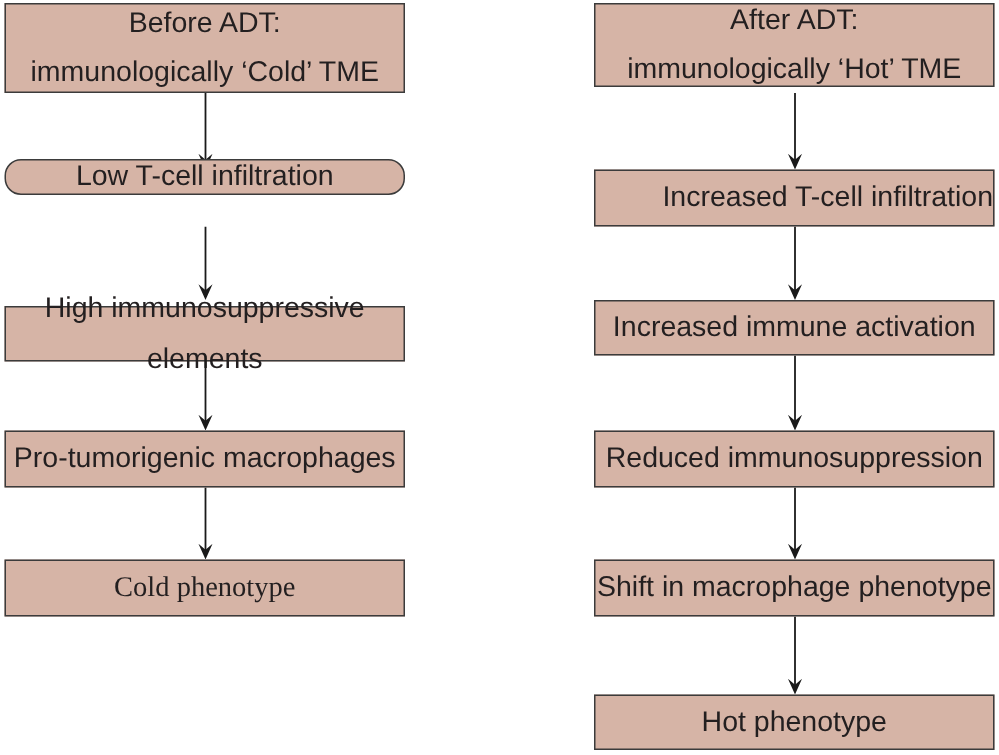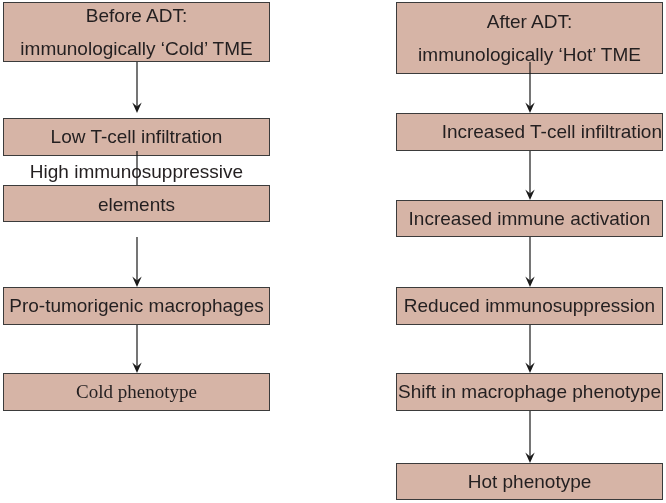--- a/index.html
+++ b/index.html
@@ -42,32 +42,32 @@
     <span>immunologically ‘Cold’ TME</span>
   </div>
 
   <div class="arrow" style="left:131px; top:62px;">
     <svg width="12" height="51" viewBox="0 0 12 51">
       <line x1="6" y1="0" x2="6" y2="45"></line>
       <polygon points="1.3,40.5 6,51 10.7,40.5 6,44.5"></polygon>
     </svg>
   </div>
 
-  <div class="box col-left" style="top:118px; height:38px;">
+  <div class="box col-left" style="top:106px; height:24px;border-radius:11px;">
     <span>Low T-cell infiltration</span>
   </div>
 
   <div class="arrow" style="left:131px; top:151px;">
     <svg width="12" height="49" viewBox="0 0 12 49">
       <line x1="6" y1="0" x2="6" y2="43"></line>
       <polygon points="1.3,38.5 6,49 10.7,38.5 6,42.5"></polygon>
     </svg>
   </div>
 
-  <div class="box col-left" style="top:185px; height:37px;justify-content:flex-end;">
+  <div class="box col-left" style="top:204px; height:37px;">
     <span>High immunosuppressive elements</span>
   </div>
 
   <div class="arrow" style="left:131px; top:237px;">
     <svg width="12" height="50" viewBox="0 0 12 50">
       <line x1="6" y1="0" x2="6" y2="44"></line>
       <polygon points="1.3,39.5 6,50 10.7,39.5 6,43.5"></polygon>
     </svg>
   </div>
 
@@ -79,21 +79,21 @@
     <svg width="12" height="48" viewBox="0 0 12 48">
       <line x1="6" y1="0" x2="6" y2="42"></line>
       <polygon points="1.3,37.5 6,48 10.7,37.5 6,41.5"></polygon>
     </svg>
   </div>
 
   <div class="box col-left" style="top:373px; height:38px;font-family:Liberation Serif, serif;">
     <span>Cold phenotype</span>
   </div>
 
-  <div class="box col-right" style="top:2px; height:72px;">
+  <div class="box col-right" style="top:2px; height:56px;">
     <span>After ADT:</span>
     <span>immunologically ‘Hot’ TME</span>
   </div>
 
   <div class="arrow" style="left:524px; top:62px;">
     <svg width="12" height="51" viewBox="0 0 12 51">
       <line x1="6" y1="0" x2="6" y2="45"></line>
       <polygon points="1.3,40.5 6,51 10.7,40.5 6,44.5"></polygon>
     </svg>
   </div>

